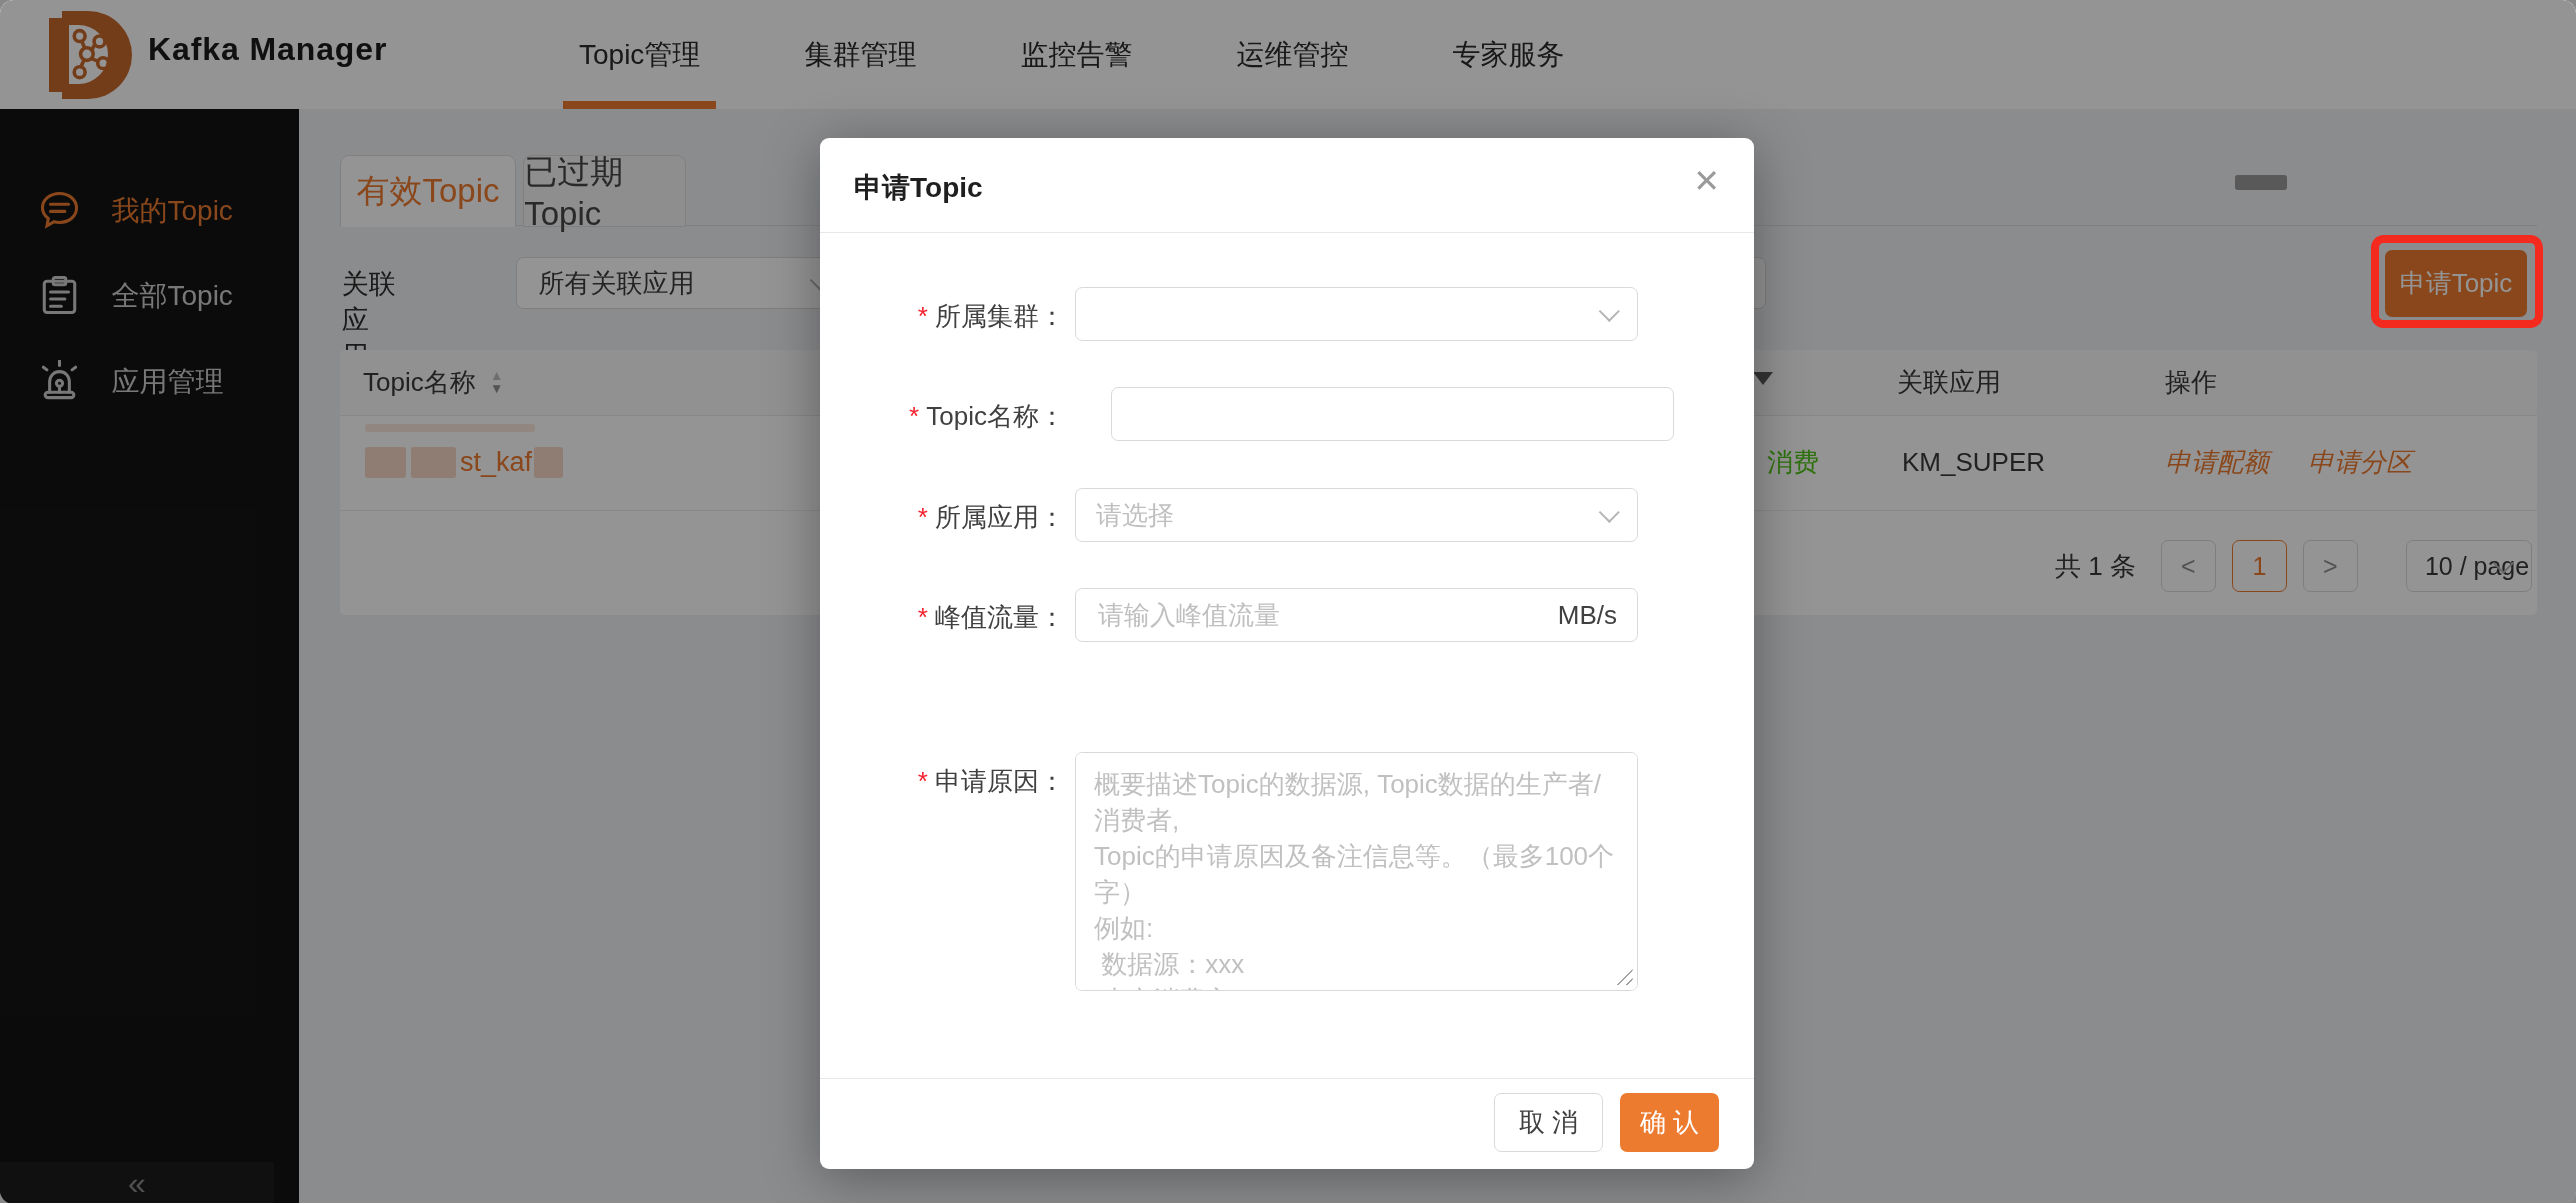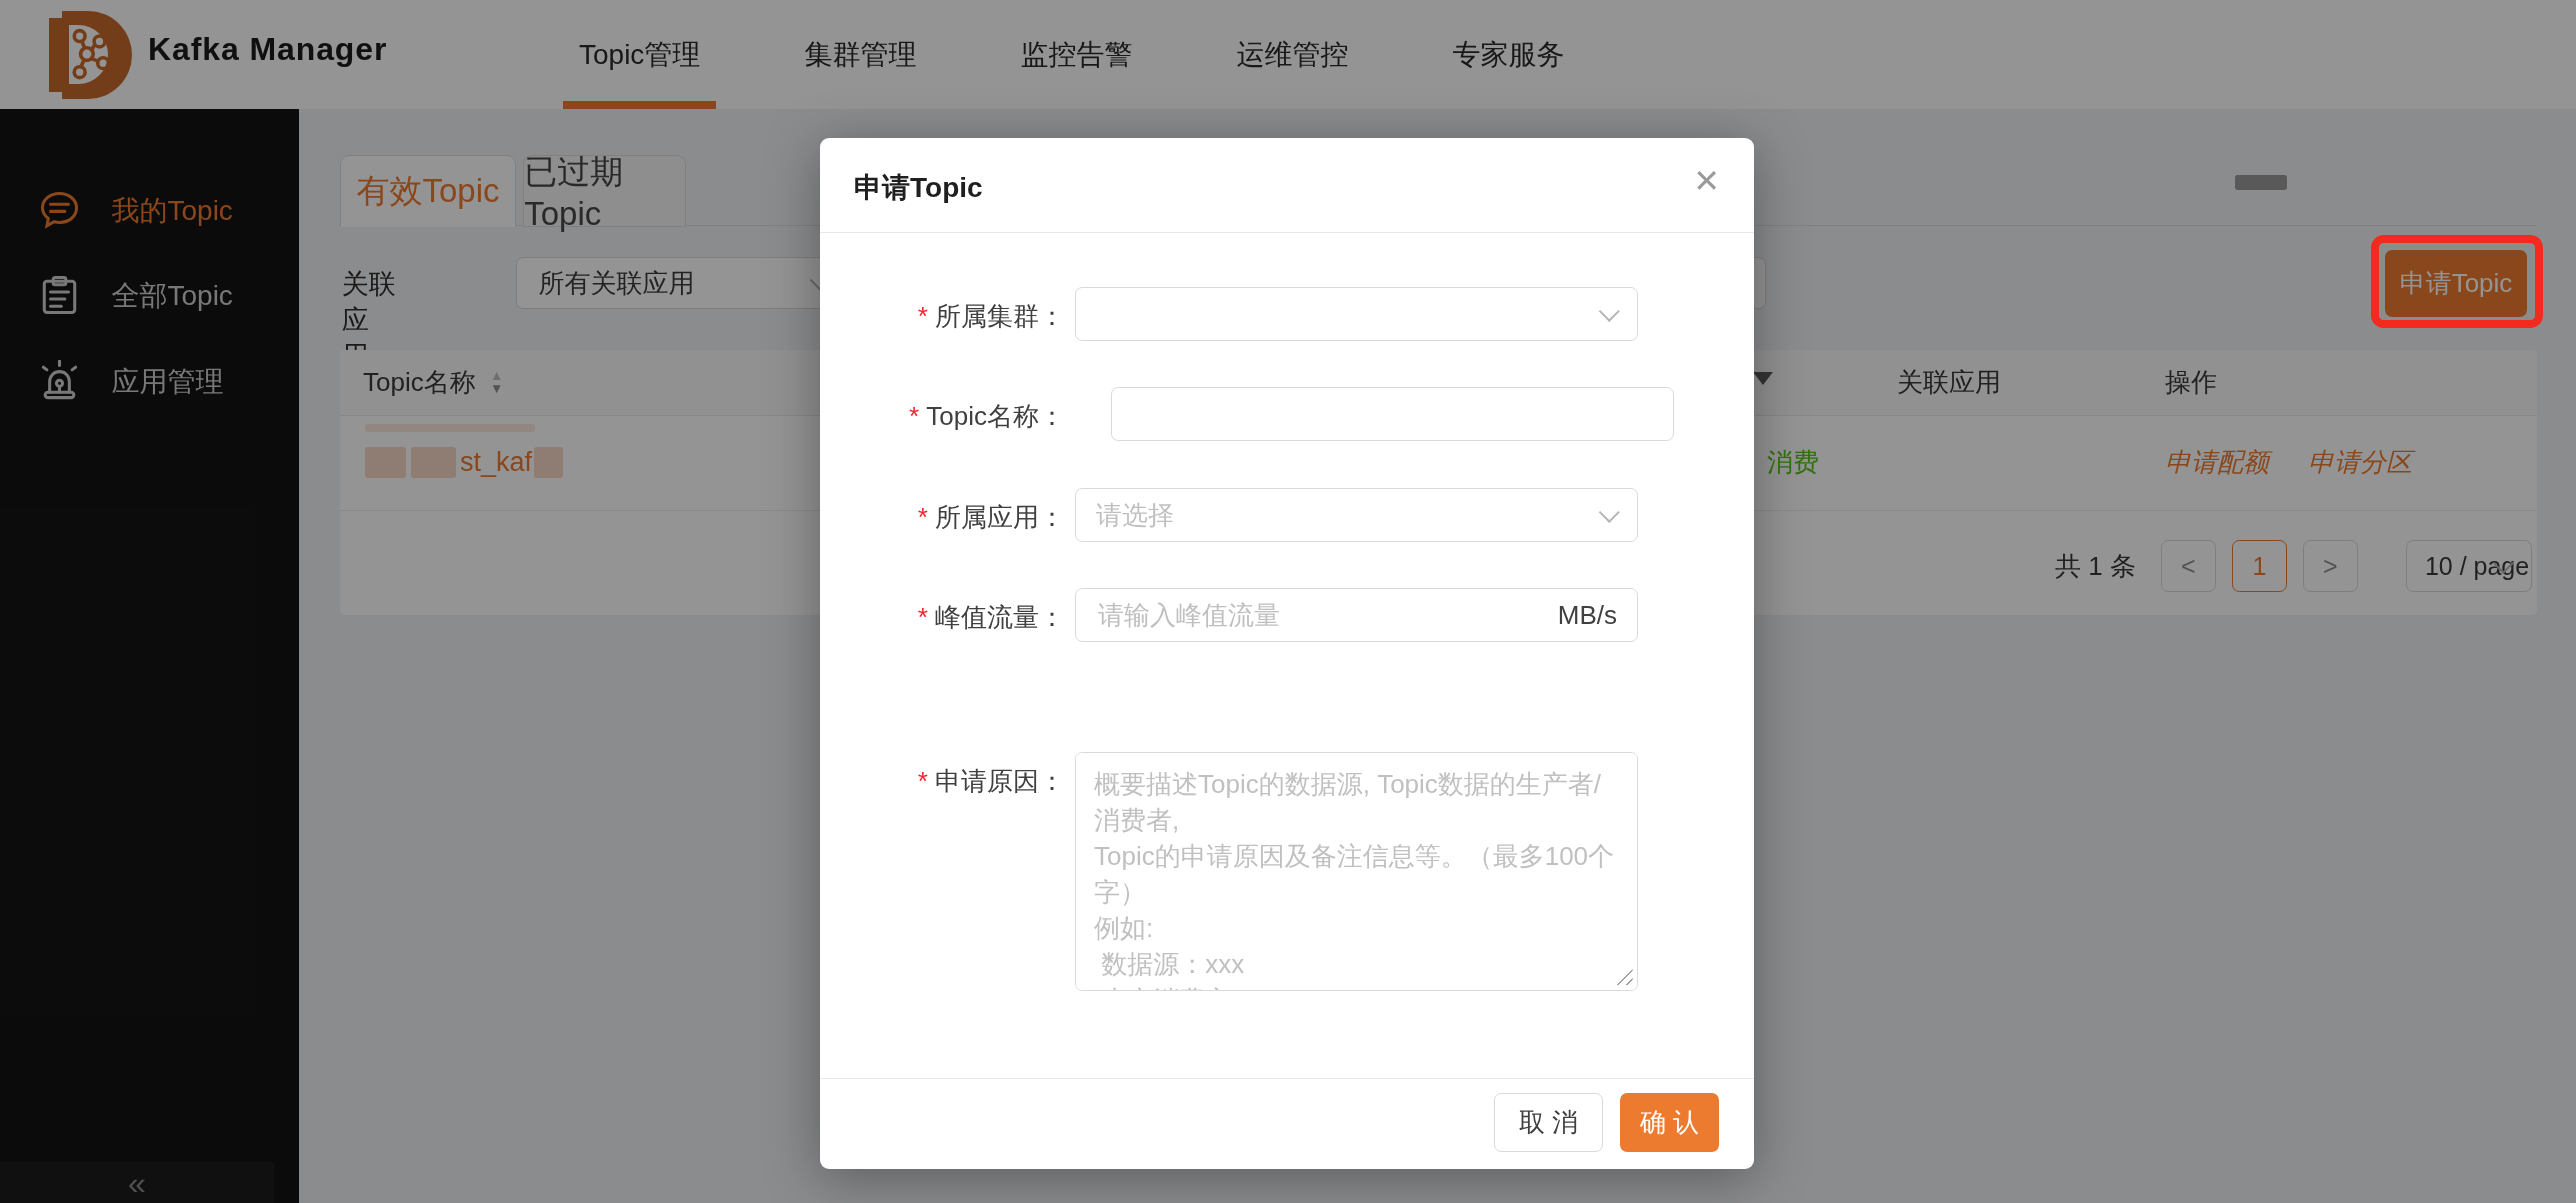--- a/index.html
+++ b/index.html
@@ -1,17 +1,17 @@
 <!DOCTYPE html>
 <html style="font-size:14.4px"><head>
 <meta charset="utf-8">
 <style>
   html,body{margin:0;padding:0;background:#888;}
   .app{position:relative;width:2576px;height:1204px;overflow:hidden;background:#f0f2f5;
-       font-family:"Liberation Sans","DejaVu Sans",sans-serif;color:#333;}
+       font-family:"Liberation Sans","DejaVu Sans",sans-serif;color:#333;border-radius:14px;}
   
   .header{position:absolute;left:0;top:0;width:100%;height:109px;background:#fff;z-index:1;}
   .logo{position:absolute;left:49px;top:10.8px;width:83px;height:88px;}
   .logo .dshape{position:absolute;left:12.6px;top:0;width:70px;height:88px;background:#c96a2e;
                 border-radius:0 44px 44px 0;}
   .logo .dbar{position:absolute;left:0;top:7.2px;width:20px;height:74px;background:#c96a2e;}
   .logo .dhole{position:absolute;left:20px;top:14.4px;width:39px;height:59px;background:#fff;border-radius:0 30px 30px 0;}
   .logo svg{position:absolute;left:18px;top:16px;}
   .brand{position:absolute;left:148px;top:30.5px;font-size:32px;font-weight:700;color:#1c1c1c;letter-spacing:0.9px;}
   .nav{position:absolute;left:579px;top:0;height:109px;display:flex;gap:104px;align-items:center;}
@@ -235,20 +235,21 @@
 
       <div class="trow">
         <div class="redact-strip" style="top:9px;"></div>
         <div class="td" style="left:25px;">
           <span class="redact" style="width:41px;margin-right:5.4px;"></span>
           <span class="redact" style="width:45px;margin-right:3.6px;"></span>
           <span class="topic-link">st_kaf</span>
           <span class="redact" style="width:29px;margin-left:1.8px;"></span>
         </div>
         <div class="td perm-green" style="left:1427px;">消费</div>
+        <div class="td" style="left:1562px;">KM_SUPER</div>
         <div class="td" style="left:1825px;">
           <span class="action-link">申请配额</span>
           <span class="action-link">申请分区</span>
         </div>
       </div>
     </div>
 
     <div class="pagination">
       <span class="pg-total">共 1 条</span>
       <div class="pg-box">

